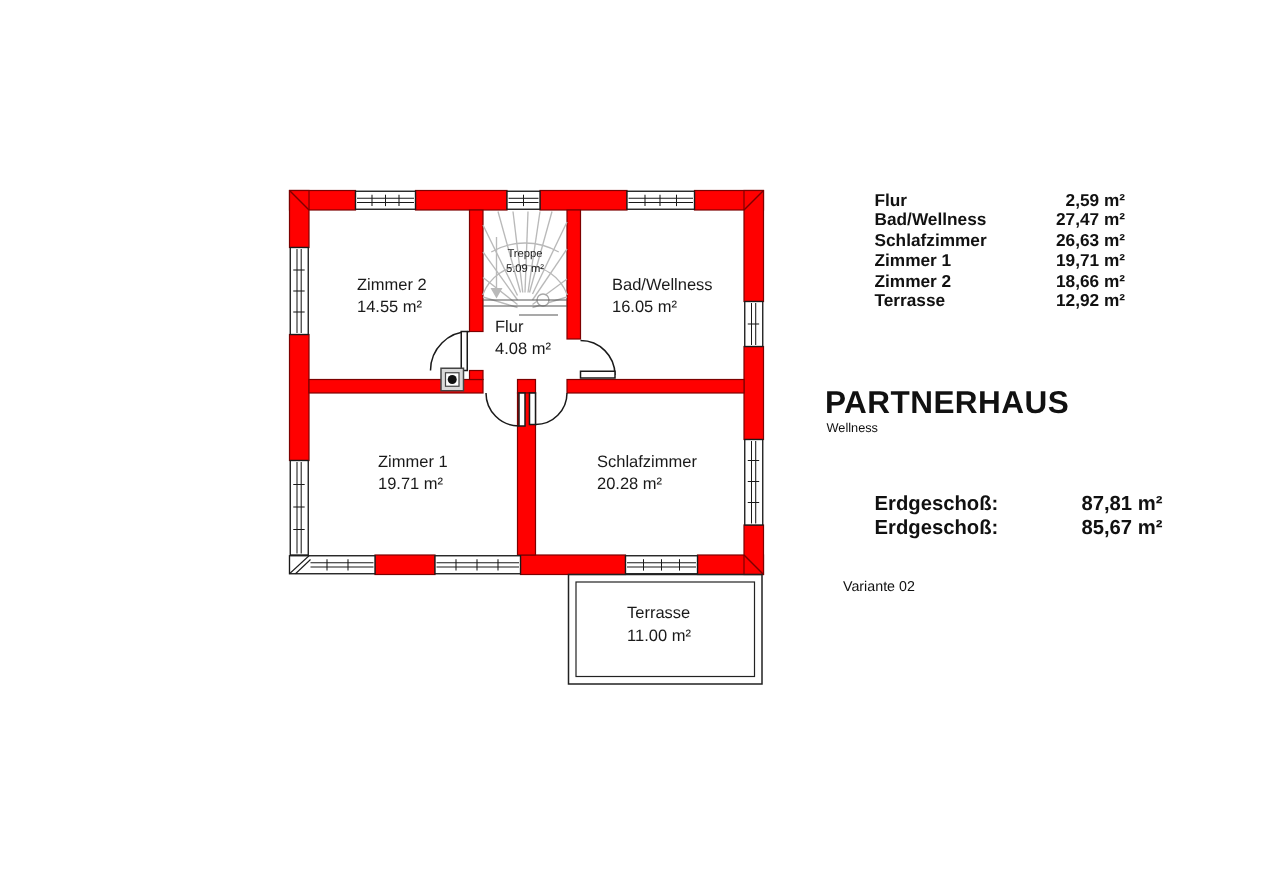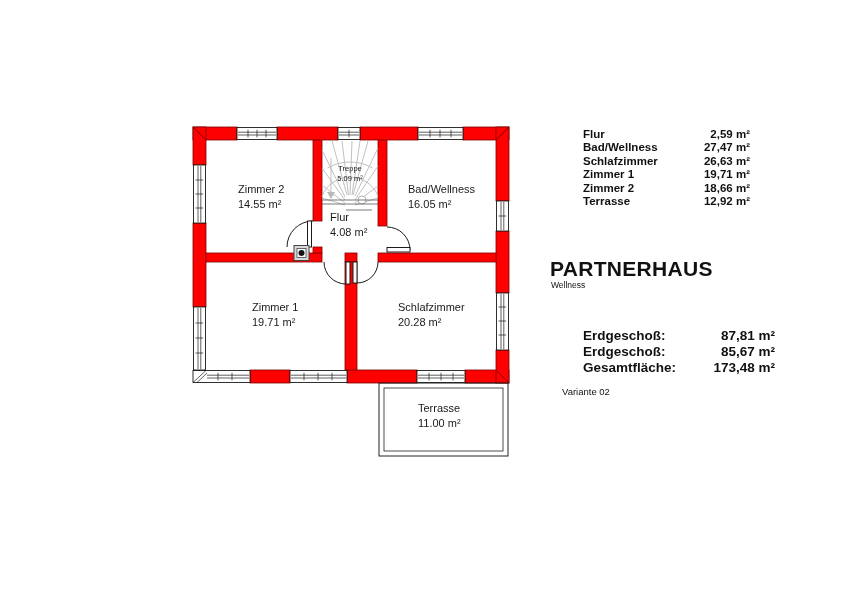--- a/index.html
+++ b/index.html
@@ -269,21 +269,17 @@
 
   <div class="totals">
     <div class="totals-row">
       <span>Erdgeschoß:</span>
       <span>87,81 m²</span>
     </div>
     <div class="totals-row">
       <span>Erdgeschoß:</span>
       <span>85,67 m²</span>
     </div>
-    <div class="totals-row">
-      <span>Gesamtfläche:</span>
-      <span>173,48 m²</span>
-    </div>
   </div>
 
   <div class="variant">Variante 02</div>
 
 </div>
 
 </body></html>

